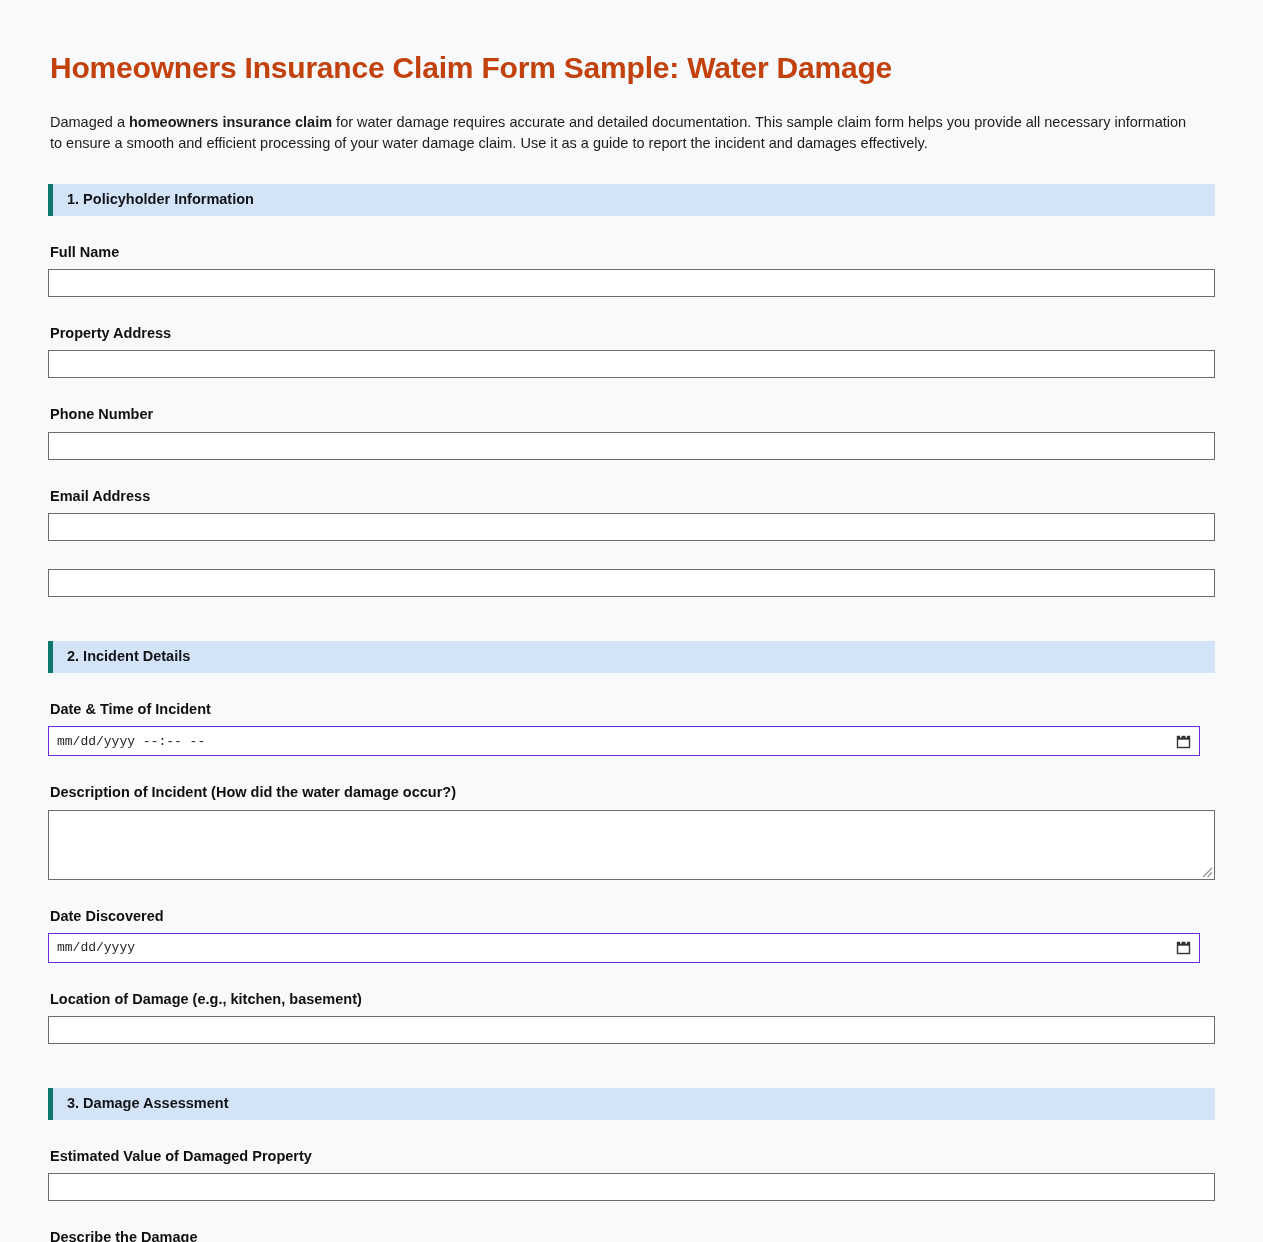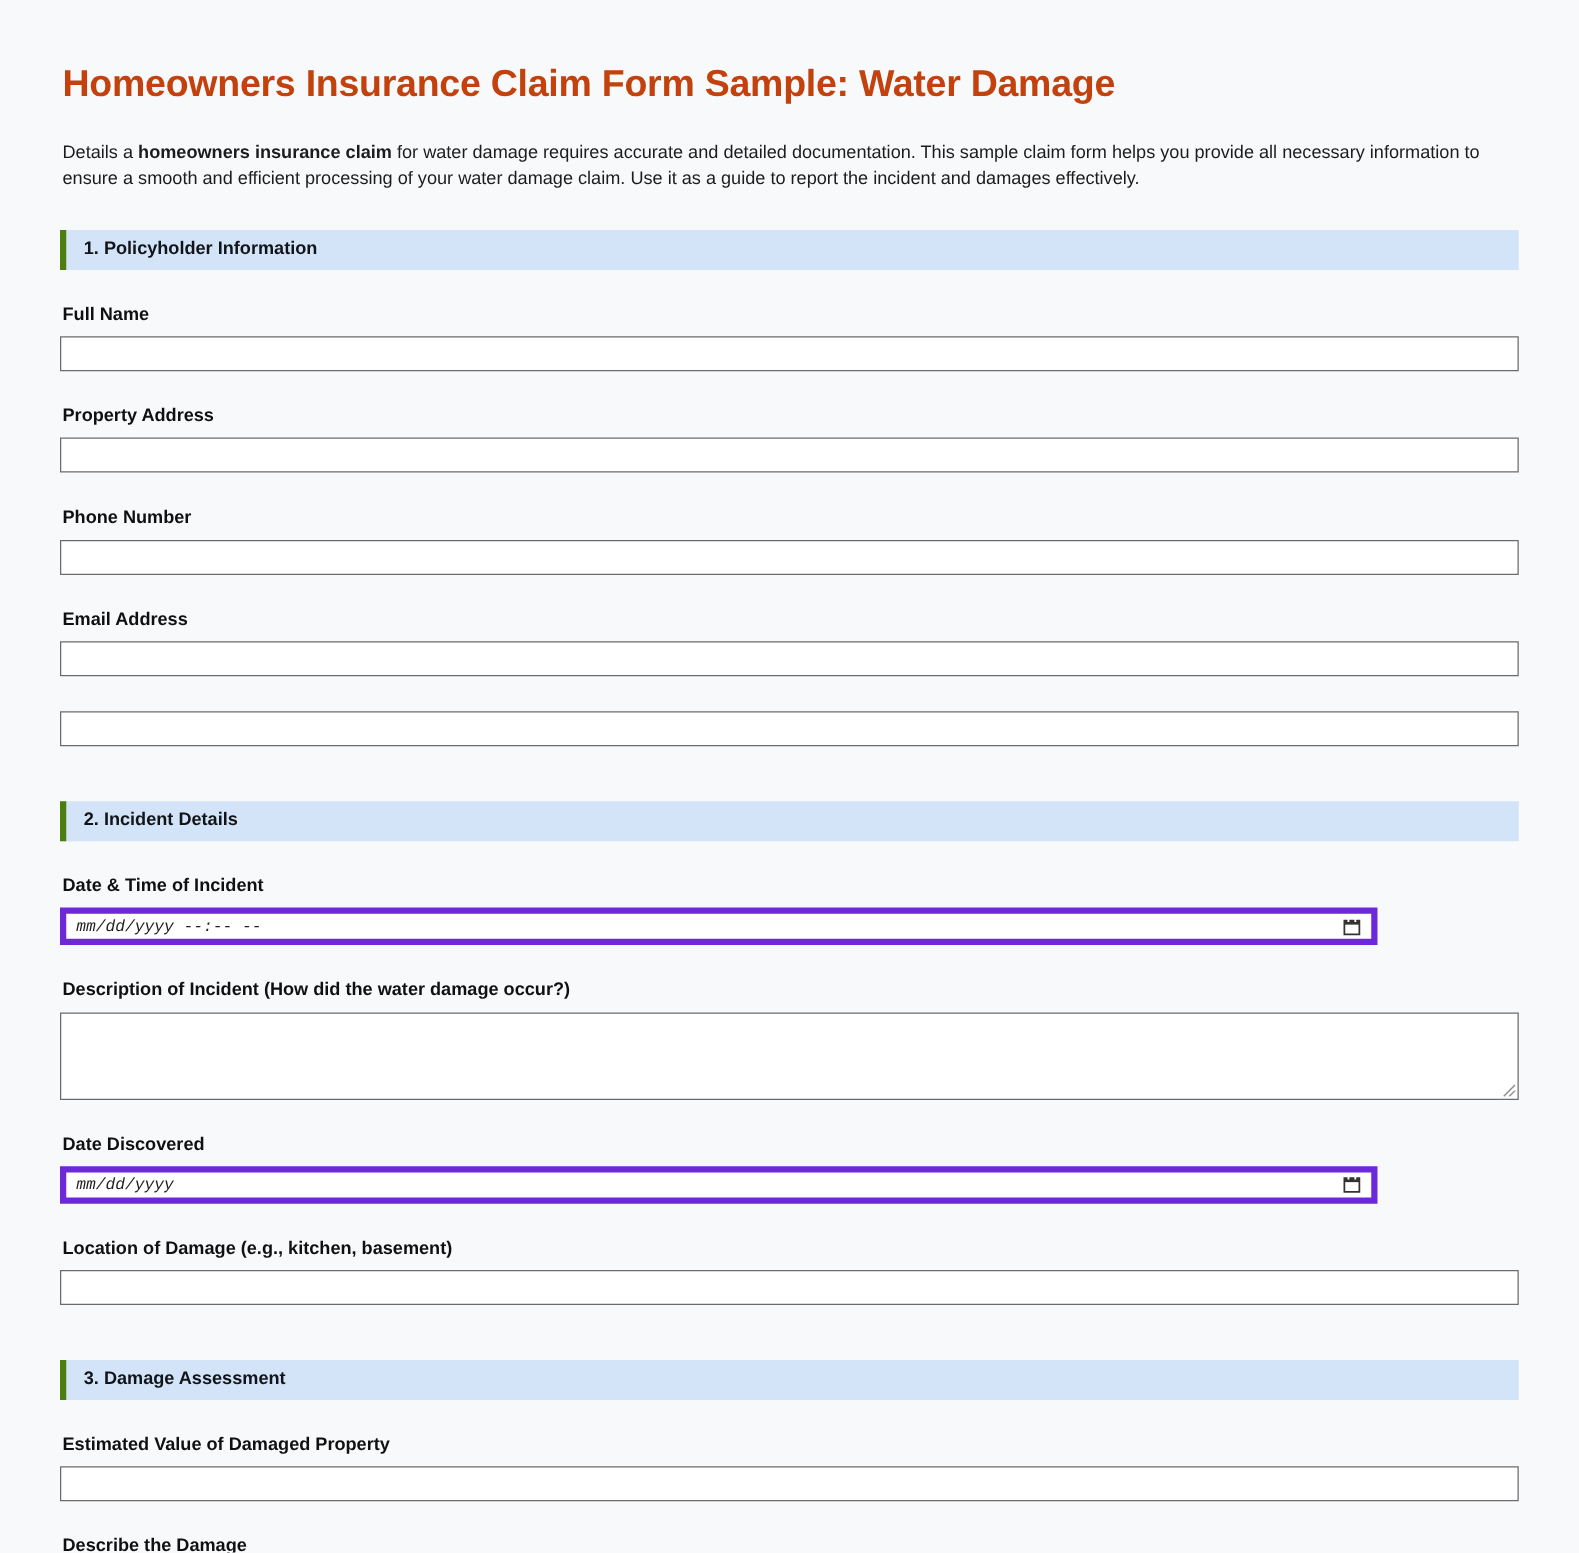--- a/index.html
+++ b/index.html
@@ -34,21 +34,21 @@
     font-size: 14.5px;
     line-height: 1.45;
     color: #1c1c1c;
     max-width: 1150px;
   }
   .intro b { font-weight: bold; }
 
   .section-head {
     margin: 44px 0 0 0;
     background: #d3e3f8;
-    border-left: 5px solid #4d7c0f;
+    border-left: 5px solid #0f766e;
     padding: 6px 0 6px 14px;
     width: 1167px;
     font-size: 14.5px;
     font-weight: bold;
     color: #111418;
     line-height: 1.35;
   }
   .section-head.first { margin-top: 30px; }
 
   .field {
@@ -73,26 +73,25 @@
     font-size: 14px;
     color: #111;
     padding: 2px 6px;
     border-radius: 0;
     outline: none;
   }
   .date-input {
     display: flex;
     align-items: center;
     justify-content: space-between;
-    width: 1054px;
+    width: 1152px;
     height: 30px;
     background: #ffffff;
-    border: 5px solid #6d28d9;
+    border: 1px solid #6d28d9;
     padding: 0 8px 0 8px;
-    font-style: italic;
   }
   .date-placeholder {
     font-family: "Liberation Mono", monospace;
     font-size: 13px;
     color: #1f1f1f;
     letter-spacing: 0px;
     white-space: pre;
   }
   .cal-icon {
     width: 15px;
@@ -140,21 +139,21 @@
   }
 </style>
 </head>
 <body>
 
 <div class="page">
 
   <h1 class="page-title">Homeowners Insurance Claim Form Sample: Water Damage</h1>
 
   <p class="intro">
-    <span>Details a </span><b>homeowners insurance claim</b><span> for water damage requires accurate and detailed documentation. This sample claim form helps you provide all necessary information to ensure a smooth and efficient processing of your water damage claim. Use it as a guide to report the incident and damages effectively.</span>
+    <span>Damaged a </span><b>homeowners insurance claim</b><span> for water damage requires accurate and detailed documentation. This sample claim form helps you provide all necessary information to ensure a smooth and efficient processing of your water damage claim. Use it as a guide to report the incident and damages effectively.</span>
   </p>
 
   <div class="section-head first">1. Policyholder Information</div>
 
   <div class="field">
     <label class="field-label">Full Name</label>
     <input class="text-input" type="text" placeholder="" style="">
   </div>
 
   <div class="field">

